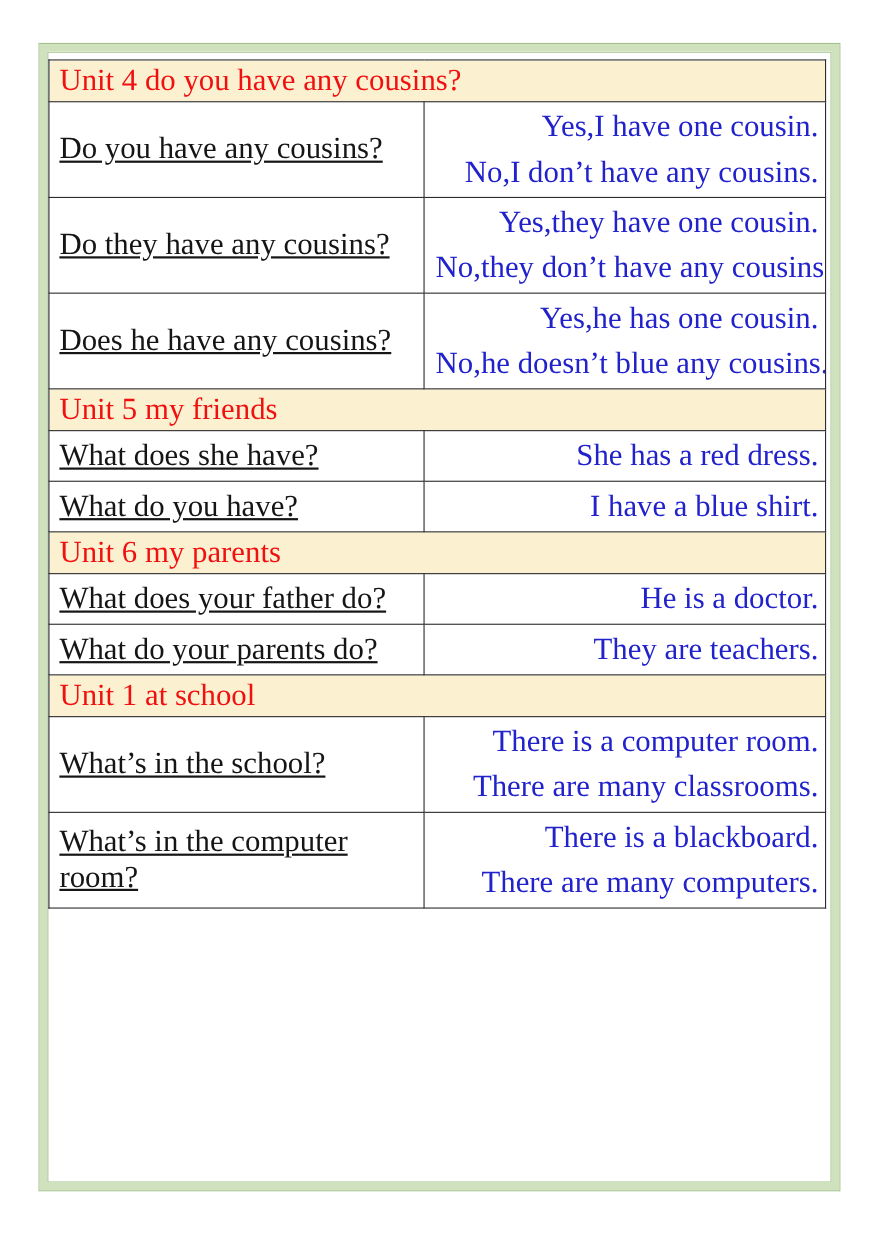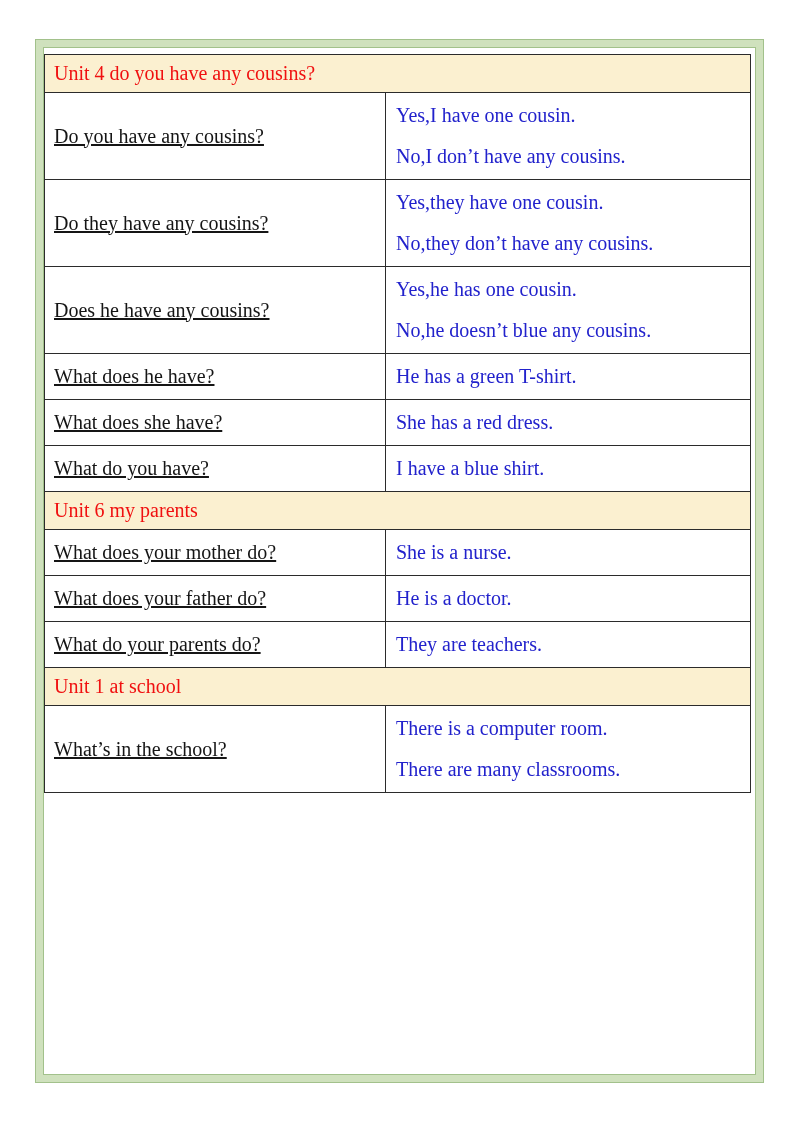--- a/index.html
+++ b/index.html
@@ -29,38 +29,39 @@
   }
   table.qa {
     border-collapse: collapse;
     margin: 7px 0 0 1px;
     width: 706px;
     table-layout: fixed;
   }
   table.qa td {
     border: 1.5px solid #2b2b2b;
     box-sizing: border-box;
-    font-size: 20px;
+    font-size: 28px;
     vertical-align: middle;
     overflow: hidden;
   }
   td.unit-header {
     background: var(--header-bg, #fbf0d0);
     color: var(--unit-color, #f01010);
     height: 38px;
     padding: 2px 6px 2px 9px;
   }
   td.question-cell {
     color: var(--question-color, #151515);
     padding: 2px 6px 2px 9px;
     text-decoration: underline;
   }
   td.answer-cell {
     color: var(--answer-color, #2222cc);
     padding: 2px 6px 2px 10px;
+    text-align: right;
   }
   tr.single td { height: 42px; }
   tr.double td { height: 86px; }
   .answer-line {
     line-height: 41px;
     white-space: nowrap;
   }
 </style>
 </head>
 <body>
@@ -90,46 +91,37 @@
               <div class="answer-line">No,they don’t have any cousins.</div>
             </td>
           </tr>
           <tr class="double">
             <td class="question-cell">Does he have any cousins?</td>
             <td class="answer-cell">
               <div class="answer-line">Yes,he has one cousin.</div>
               <div class="answer-line">No,he doesn’t blue any cousins.</div>
             </td>
           </tr>
-          <tr class="single">
-            <td class="question-cell">What does he have?</td>
-            <td class="answer-cell">
-              <div class="answer-line">He has a green T-shirt.</div>
-            </td>
+          <tr>
+            <td class="unit-header" colspan="2">Unit 5 my friends</td>
           </tr>
           <tr class="single">
             <td class="question-cell">What does she have?</td>
             <td class="answer-cell">
               <div class="answer-line">She has a red dress.</div>
             </td>
           </tr>
           <tr class="single">
             <td class="question-cell">What do you have?</td>
             <td class="answer-cell">
               <div class="answer-line">I have a blue shirt.</div>
             </td>
           </tr>
           <tr>
             <td class="unit-header" colspan="2">Unit 6 my parents</td>
-          </tr>
-          <tr class="single">
-            <td class="question-cell">What does your mother do?</td>
-            <td class="answer-cell">
-              <div class="answer-line">She is a nurse.</div>
-            </td>
           </tr>
           <tr class="single">
             <td class="question-cell">What does your father do?</td>
             <td class="answer-cell">
               <div class="answer-line">He is a doctor.</div>
             </td>
           </tr>
           <tr class="single">
             <td class="question-cell">What do your parents do?</td>
             <td class="answer-cell">
@@ -139,16 +131,23 @@
           <tr>
             <td class="unit-header" colspan="2">Unit 1 at school</td>
           </tr>
           <tr class="double">
             <td class="question-cell">What’s in the school?</td>
             <td class="answer-cell">
               <div class="answer-line">There is a computer room.</div>
               <div class="answer-line">There are many classrooms.</div>
             </td>
           </tr>
+          <tr class="double">
+            <td class="question-cell">What’s in the computer room?</td>
+            <td class="answer-cell">
+              <div class="answer-line">There is a blackboard.</div>
+              <div class="answer-line">There are many computers.</div>
+            </td>
+          </tr>
         </tbody>
     </table>
   </div>
 </div>
 
 </body></html>

